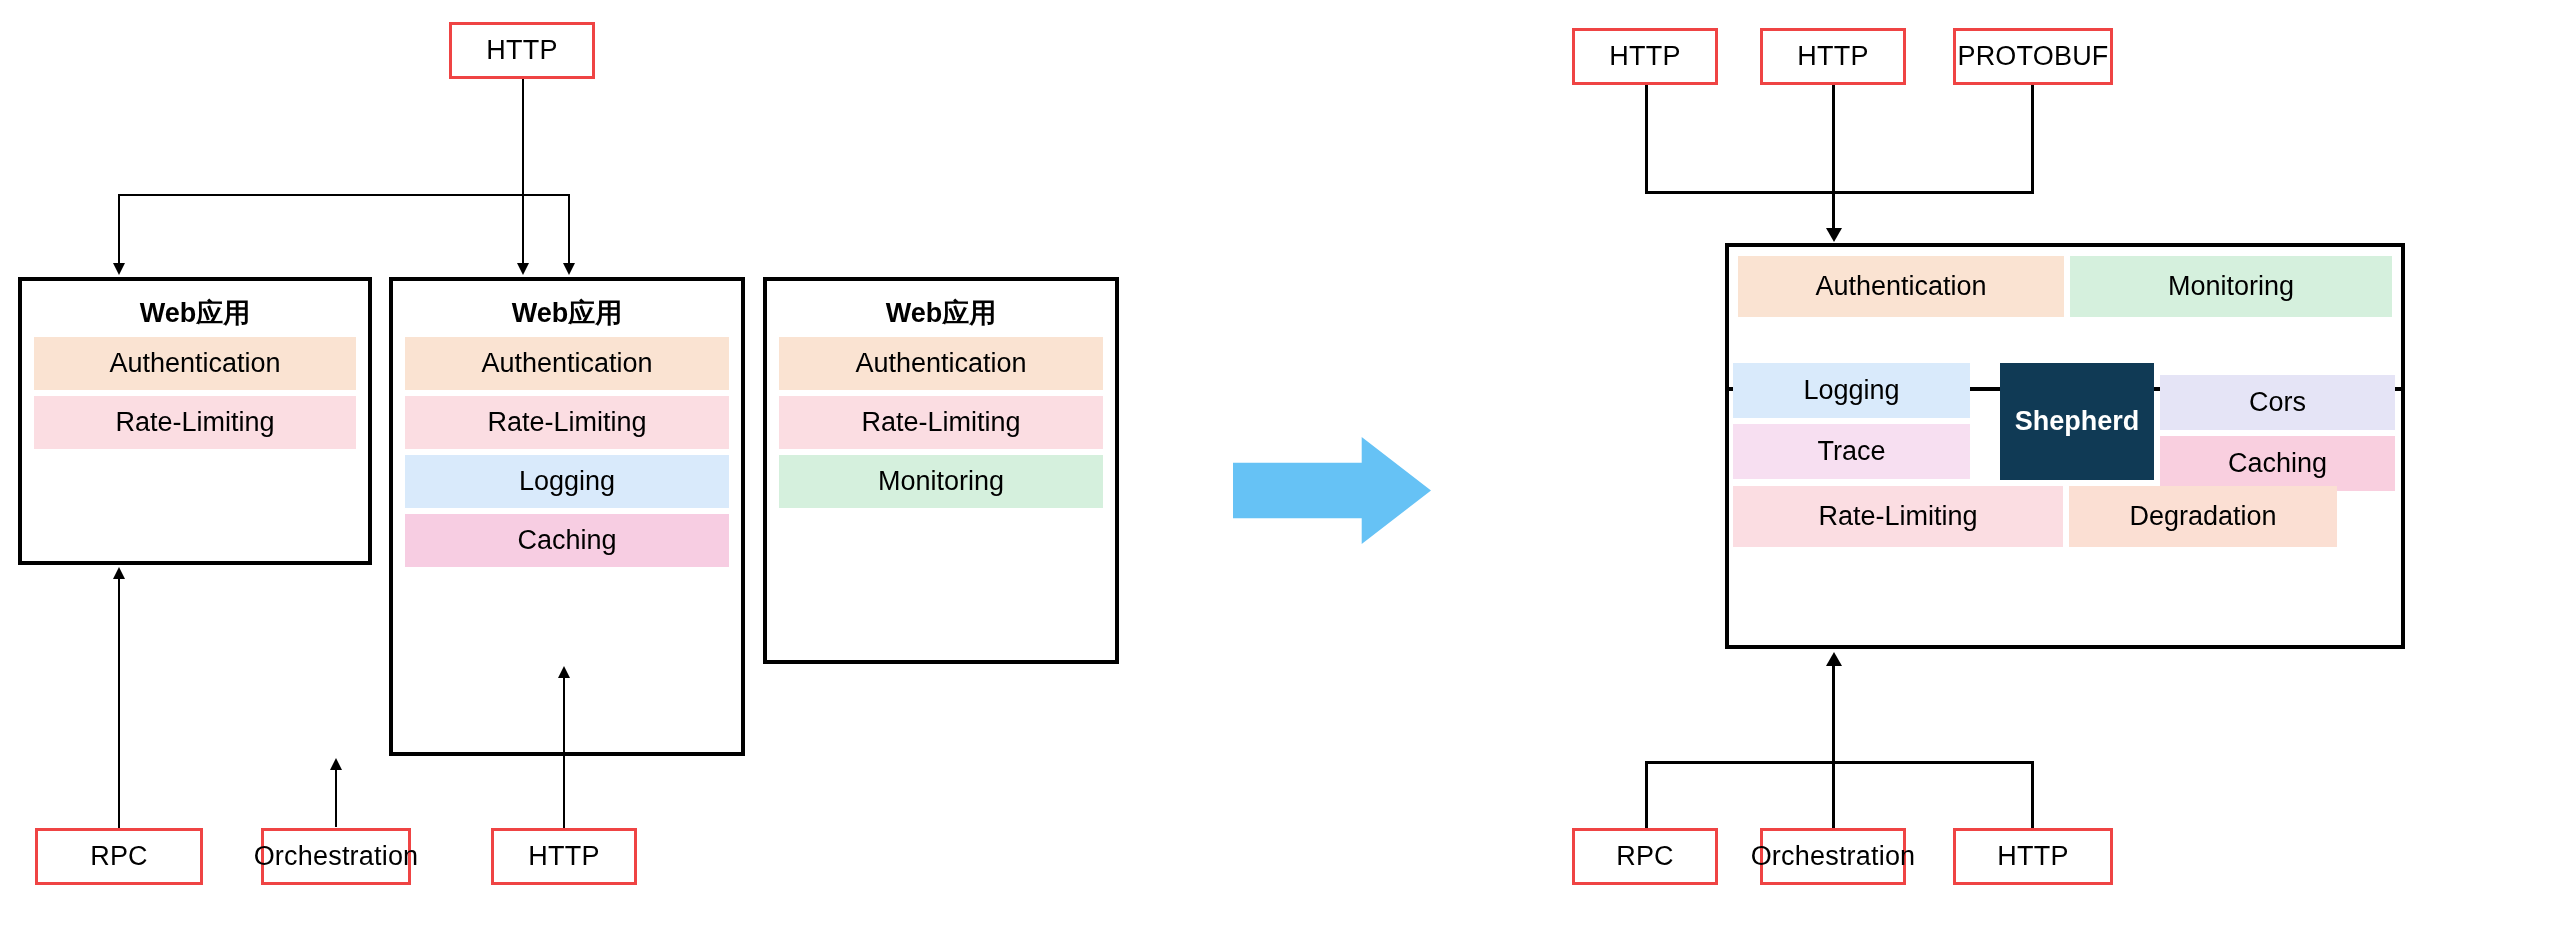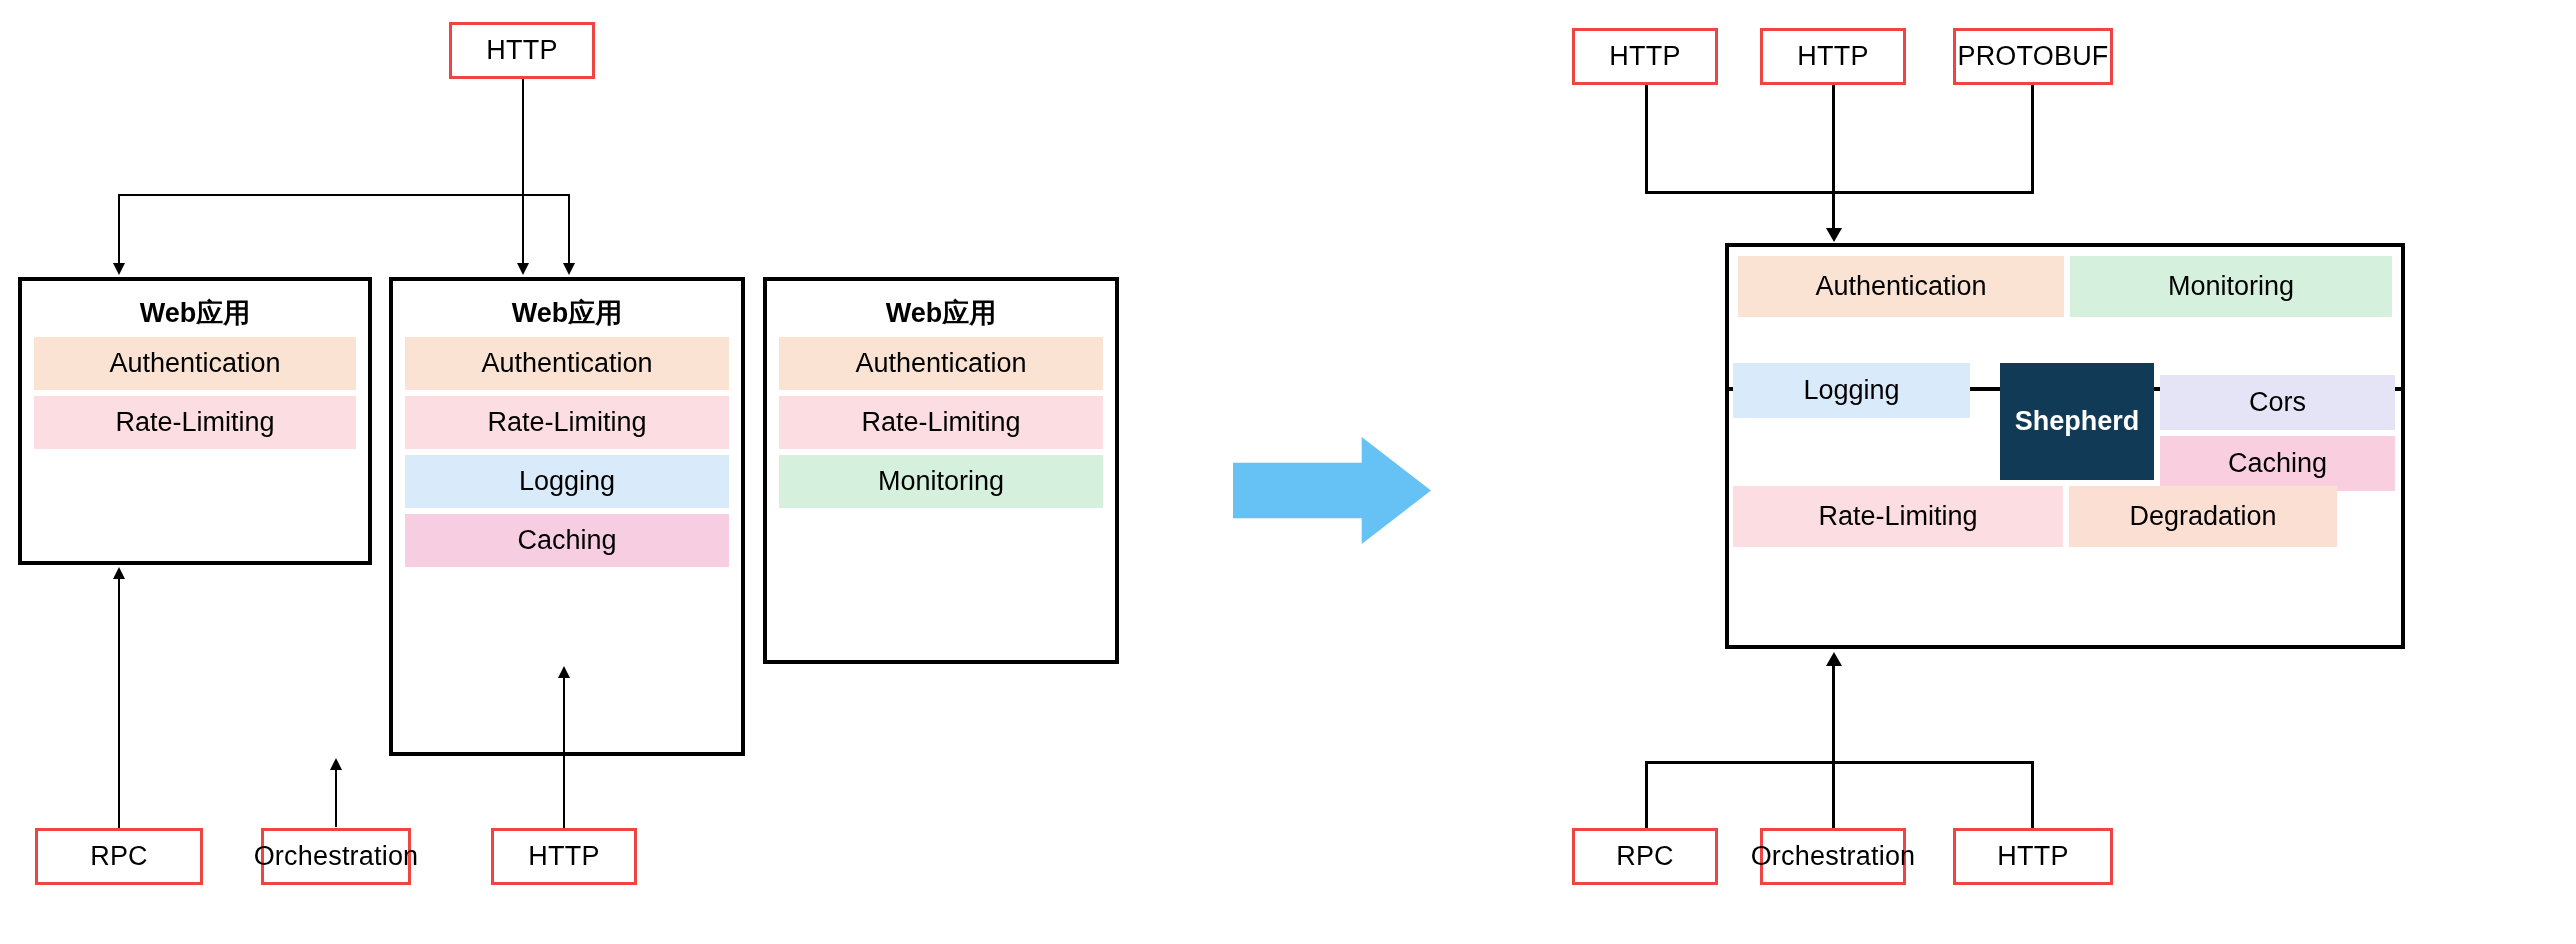--- a/index.html
+++ b/index.html
@@ -268,20 +268,23 @@
     </div>
   </div>
 
   <div class="gw-box" style="left:1725px; top:243px; width:680px; height:406px; background:transparent; z-index:3; pointer-events:none; padding:0;"></div>
 
   <div style="position:absolute; left:1733px; top:363px; width:662px; display:flex; gap:6px; z-index:2;">
     <div class="gw-col" style="width:237px;">
       <div class="gw-cell" style="background:#d9eafb; width:237px; height:55px;">
         <span>Logging</span>
       </div>
+      <div class="gw-cell" style="background:#f7dff1; width:237px; height:55px;">
+        <span>Trace</span>
+      </div>
     </div>
     <div class="gw-cell shepherd-cell" style="background:#103a55; width:178px; height:117px;margin-left:24px;">
       <span>Shepherd</span>
     </div>
     <div class="gw-col" style="width:235px;">
       <div class="gw-cell" style="background:#e5e4f6; width:235px; height:55px;margin-top:12px;">
         <span>Cors</span>
       </div>
       <div class="gw-cell" style="background:#f9cfdf; width:235px; height:55px;">
         <span>Caching</span>

